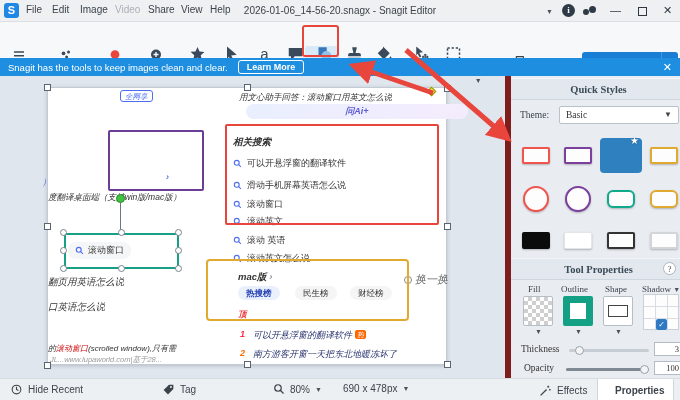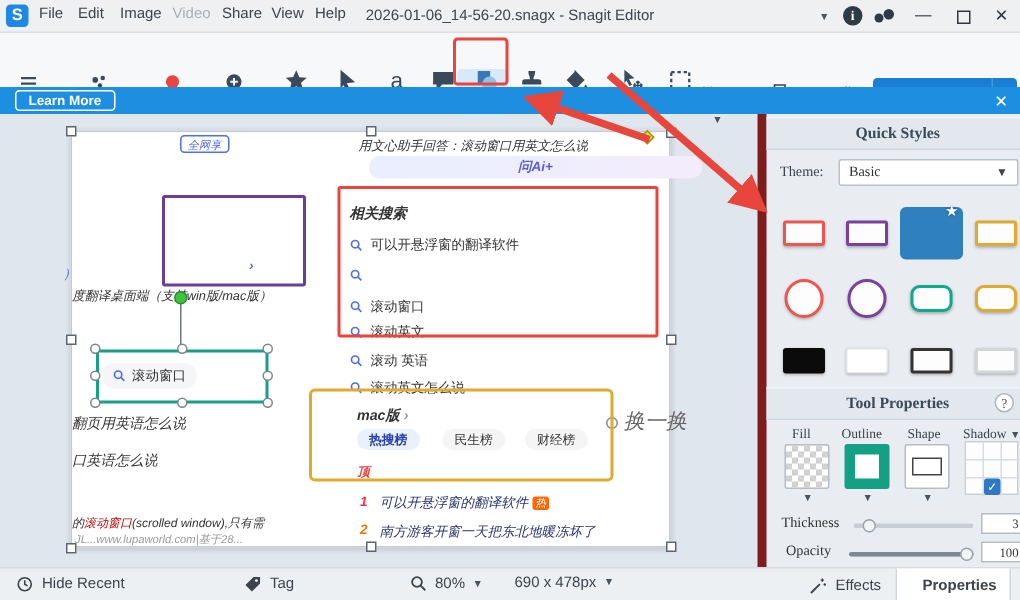--- a/index.html
+++ b/index.html
@@ -226,20 +226,21 @@
             <rect x="10.5" y="9" width="11" height="6" rx="3"></rect>
           </g>
         </svg>
       <span style="margin-left:5px">Share Link</span>
       <span class="divider"></span>
       <span class="caret" style="color:#fff; margin-left:5px;">▼</span>
     </div>
   </div>
 
   <div class="abs banner">
+    <span style="margin-left:8px">Snagit has the tools to keep images clean and clear.</span>
     <span class="learn-more">Learn More</span>
     <span class="banner-x">✕</span>
   </div>
 
   <div class="abs shot">
     <span class="t badge-pill">全网享</span>
     <span class="t" style="left:191px; top:4px; font-size:8.5px;">用文心助手回答：滚动窗口用英文怎么说</span>
     <div class="t ai-pill">问Ai+</div>
 
     <div class="ann purple" style="left:60px; top:42px; width:96px; height:61px;"></div>
@@ -277,20 +278,21 @@
           <circle cx="10" cy="10" r="6.5" fill="none" stroke="#4e6ef2" stroke-width="3"></circle>
           <path d="M15 15l6 6" stroke="#4e6ef2" stroke-width="3"></path>
         </svg>
         <span>可以开悬浮窗的翻译软件</span>
       </div>
     <div class="rel-item" style="left:185px; top:91px;">
         <svg width="9" height="9" viewBox="0 0 24 24">
           <circle cx="10" cy="10" r="6.5" fill="none" stroke="#4e6ef2" stroke-width="3"></circle>
           <path d="M15 15l6 6" stroke="#4e6ef2" stroke-width="3"></path>
         </svg>
+        <span>滑动手机屏幕英语怎么说</span>
       </div>
     <div class="rel-item" style="left:185px; top:110px;">
         <svg width="9" height="9" viewBox="0 0 24 24">
           <circle cx="10" cy="10" r="6.5" fill="none" stroke="#4e6ef2" stroke-width="3"></circle>
           <path d="M15 15l6 6" stroke="#4e6ef2" stroke-width="3"></path>
         </svg>
         <span>滚动窗口</span>
       </div>
     <div class="rel-item" style="left:185px; top:127px;">
         <svg width="9" height="9" viewBox="0 0 24 24">
@@ -309,21 +311,21 @@
     <div class="rel-item" style="left:185px; top:164px;">
         <svg width="9" height="9" viewBox="0 0 24 24">
           <circle cx="10" cy="10" r="6.5" fill="none" stroke="#4e6ef2" stroke-width="3"></circle>
           <path d="M15 15l6 6" stroke="#4e6ef2" stroke-width="3"></path>
         </svg>
         <span>滚动英文怎么说</span>
       </div>
     <div class="ann red" style="left:177px; top:36px; width:214px; height:101px;"></div>
 
     <span class="t" style="left:190px; top:183px; font-weight:bold; font-size:9.5px;"><span>mac版</span> <span style="color:#9195a3">›</span></span>
-    <span class="t" style="left:356px; top:184px; font-size:14px; color:#666;"><span style="display:inline-block; width:8px; height:8px; border:1px solid #888; border-radius:50%; vertical-align:-1px;"></span> <span>换一换</span></span>
+    <span class="t" style="left:356px; top:184px; font-size:11px; color:#666;"><span style="display:inline-block; width:8px; height:8px; border:1px solid #888; border-radius:50%; vertical-align:-1px;"></span> <span>换一换</span></span>
     <div class="hot-tab active" style="left:190px; top:198px;">热搜榜</div>
     <div class="hot-tab" style="left:247px; top:198px;">民生榜</div>
     <div class="hot-tab" style="left:302px; top:198px;">财经榜</div>
     <span class="t" style="left:190px; top:221px; color:#f13f40; font-size:8.5px; font-weight:bold;">顶</span>
     <div class="ann orange" style="left:158px; top:171px; width:203px; height:62px;"></div>
     <span class="t rank" style="left:192px; top:241px; color:#fe2d46;">1</span>
     <span class="t" style="left:205px; top:241px; color:#29336e; font-size:9px;"><span>可以开悬浮窗的翻译软件</span><span class="hot-badge">热</span></span>
     <span class="t rank" style="left:192px; top:260px; color:#ff6f00;">2</span>
     <span class="t" style="left:205px; top:260px; color:#29336e; font-size:9px;">南方游客开窗一天把东北地暖冻坏了</span>
   </div>

